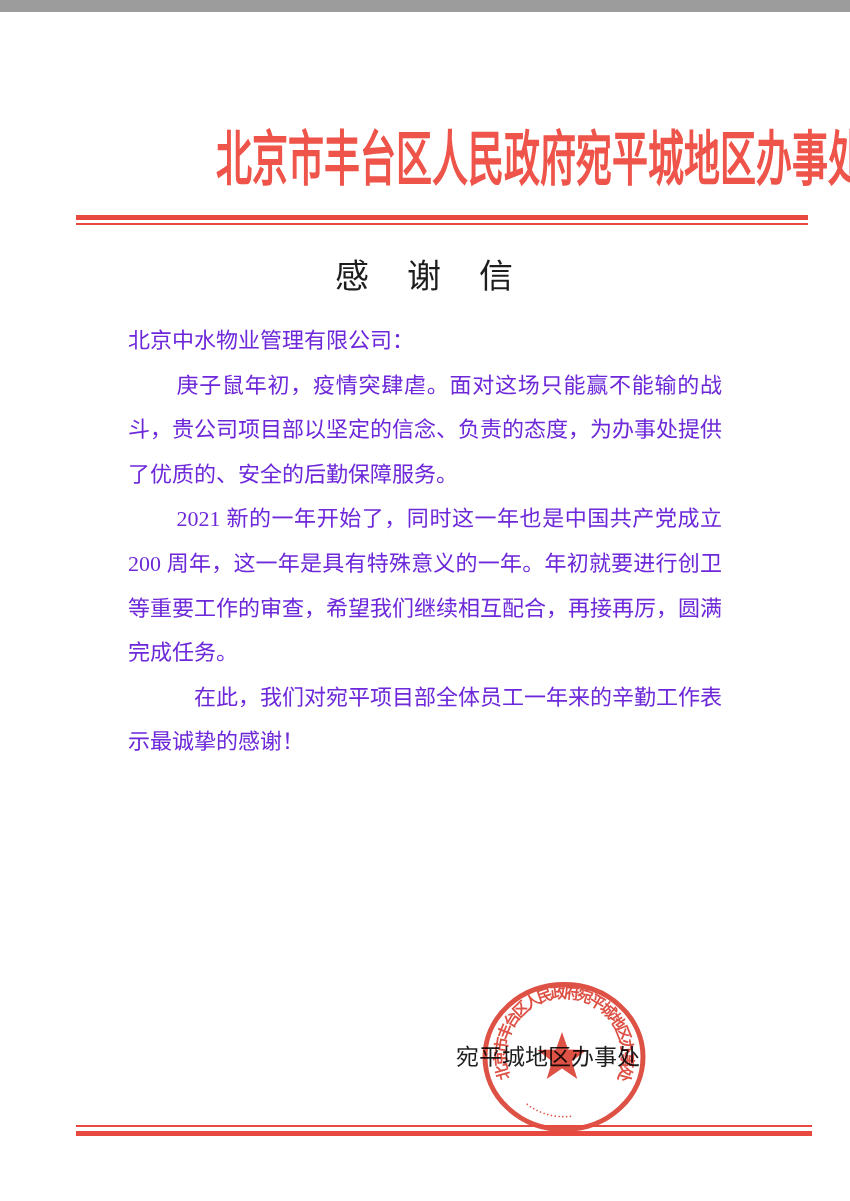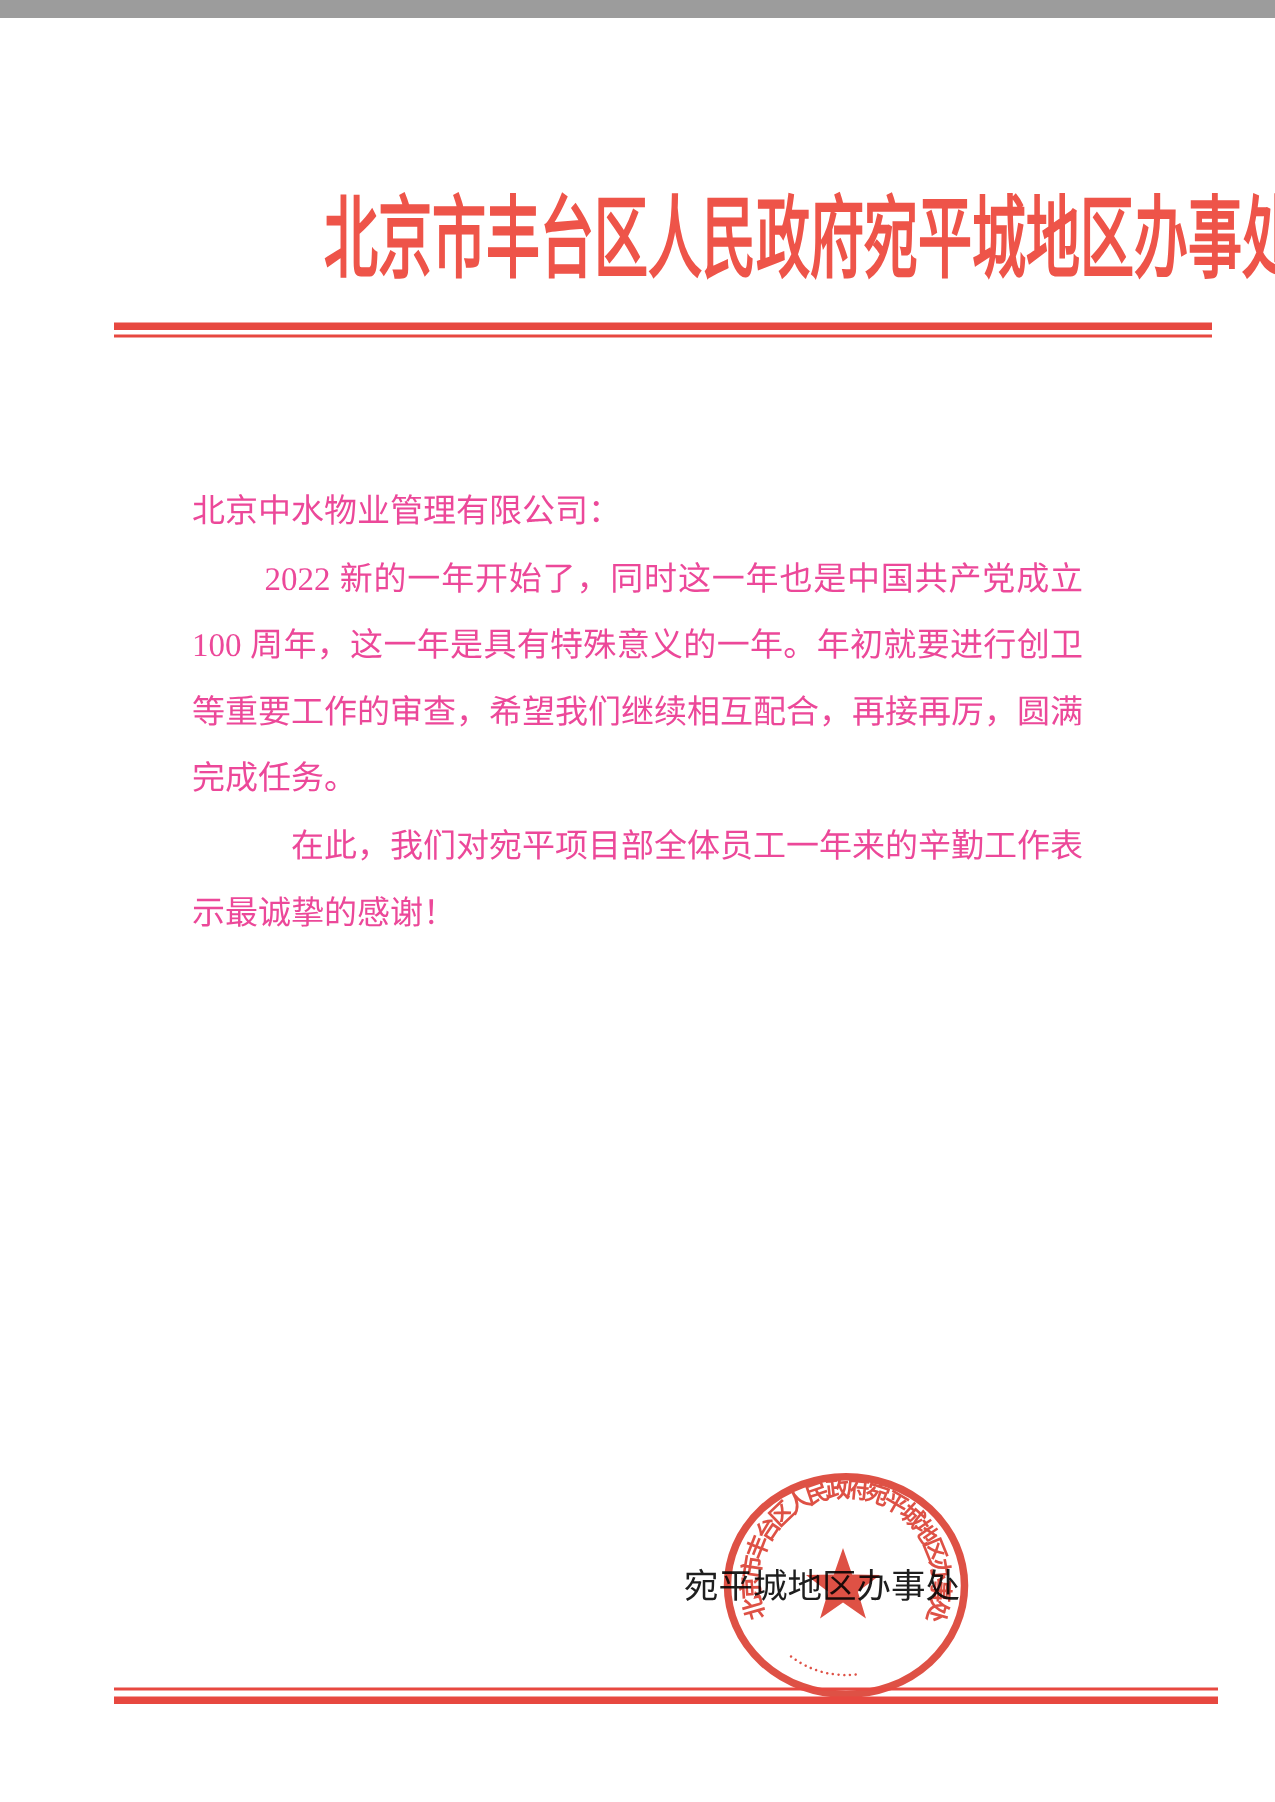--- a/index.html
+++ b/index.html
@@ -30,21 +30,21 @@
   
   .doc-title{
     position:absolute;top:243px;left:0;width:850px;
     margin:0;text-align:center;
     font-size:34px;font-weight:normal;color:#1d1d1d;
     line-height:44px;letter-spacing:2px;
   }
   
   .body-text{
     position:absolute;top:307px;left:128px;width:594px;
-    font-size:22px;color:#ec4899;
+    font-size:22px;color:#6d28d9;
     line-height:44.6px;
     text-align:justify;text-justify:inter-ideograph;
   }
   .body-text p{margin:0;padding:0;}
   .body-text p.indent{text-indent:2.2em;}
   .body-text p.indent-wide{text-indent:3em;}
   
   .sig-block{
     position:absolute;top:1024px;left:128px;width:594px;
     line-height:44.6px;color:#1e1e1e;
@@ -69,24 +69,26 @@
 <body>
 
 <div class="page">
 
   <div class="letterhead">
     <span class="squeeze">北京市丰台区人民政府宛平城地区办事处</span>
   </div>
   <div class="rule rule-top-thick"></div>
   <div class="rule rule-top-thin"></div>
 
+  <h2 class="doc-title">感　谢　信</h2>
 
   <div class="body-text">
     <p>北京中水物业管理有限公司：</p>
-    <p class="indent">2022 新的一年开始了，同时这一年也是中国共产党成立 100 周年，这一年是具有特殊意义的一年。年初就要进行创卫等重要工作的审查，希望我们继续相互配合，再接再厉，圆满完成任务。</p>
+    <p class="indent">庚子鼠年初，疫情突肆虐。面对这场只能赢不能输的战斗，贵公司项目部以坚定的信念、负责的态度，为办事处提供了优质的、安全的后勤保障服务。</p>
+    <p class="indent">2021 新的一年开始了，同时这一年也是中国共产党成立 200 周年，这一年是具有特殊意义的一年。年初就要进行创卫等重要工作的审查，希望我们继续相互配合，再接再厉，圆满完成任务。</p>
     <p class="indent-wide">在此，我们对宛平项目部全体员工一年来的辛勤工作表示最诚挚的感谢！</p>
   </div>
 
   <div class="sig-block">
     <div class="sig-line">宛平城地区办事处</div>
   </div>
 
   <div class="stamp">
     <svg viewBox="0 0 176 162" xmlns="http://www.w3.org/2000/svg">
       <defs>

